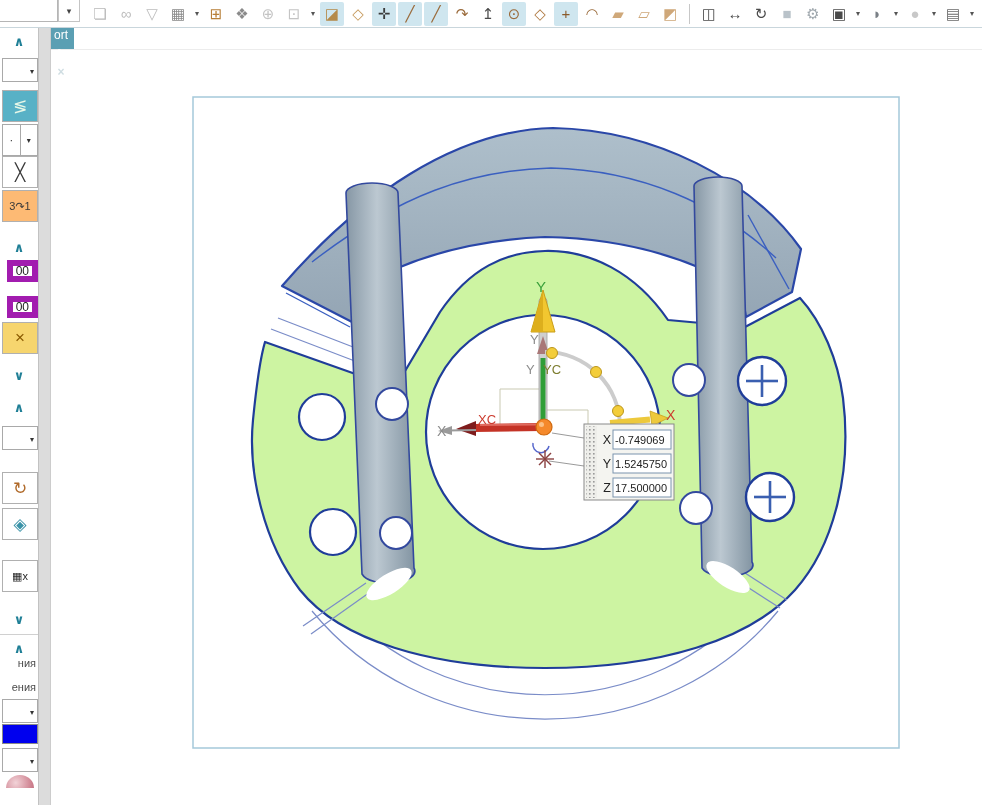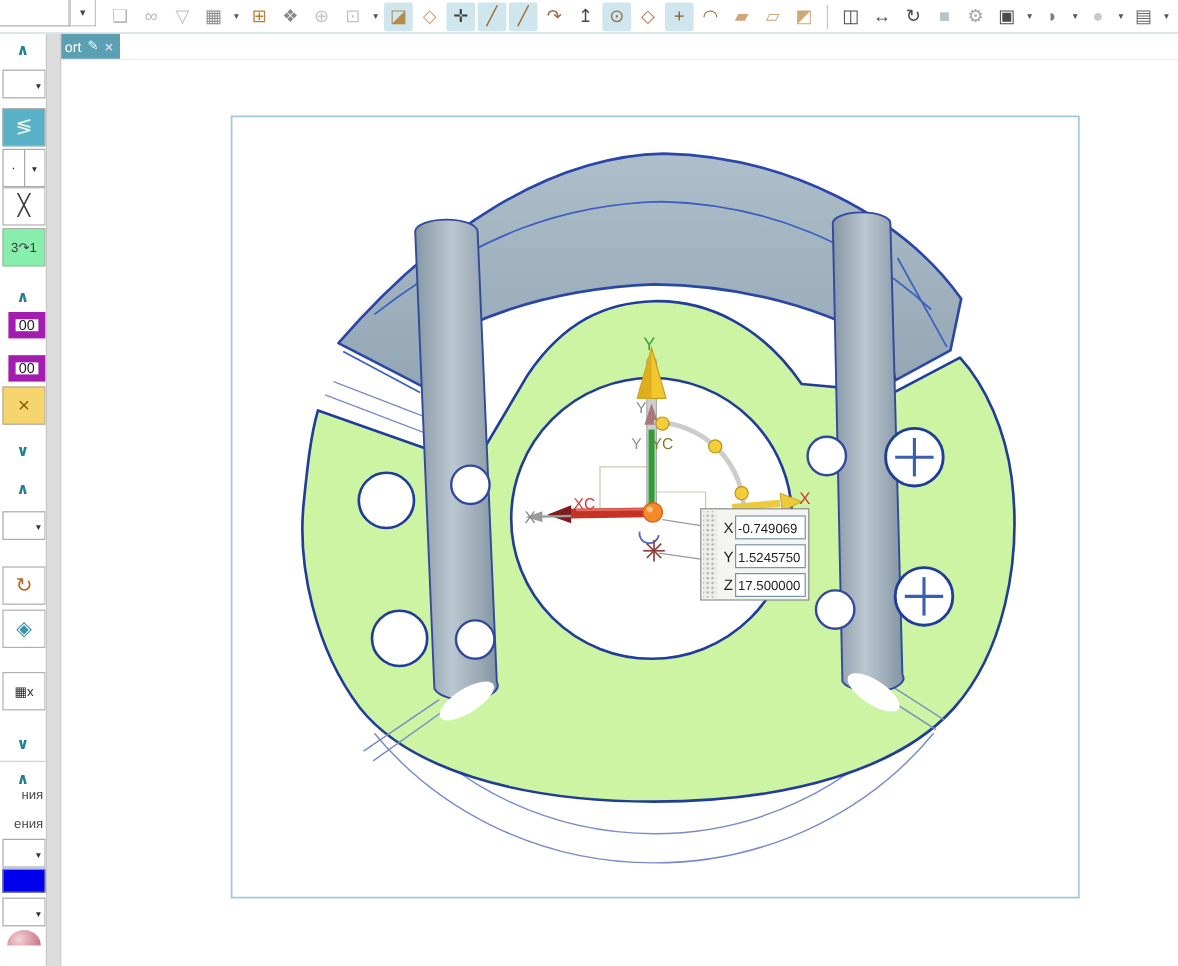--- a/index.html
+++ b/index.html
@@ -31,21 +31,21 @@
   }
   .tbi.active{background:#cfe6ef;}
   .tb-caret{width:10px;height:24px;display:flex;align-items:center;justify-content:center;
     font-size:8px;color:#555;flex:0 0 auto;}
   .tb-sep{width:1px;height:20px;background:#c7c7c7;margin:0 5px;flex:0 0 auto;}
   
   #tabrow{position:absolute;left:50px;top:28px;right:0;height:21px;background:#fff;z-index:15;
     border-bottom:1px solid #ececec;}
   #doc-tab{
     position:absolute;left:0;top:0;height:21px;padding:0 6px 0 4px;background:#5b9fb3;
-    color:#fff;display:flex;align-items:center;gap:5px;font-size:12px;
+    color:#fff;display:flex;align-items:center;gap:5px;font-size:12px;flex-direction:column;
   }
   #doc-tab .edit{font-size:11px;color:#fff;}
   #doc-tab .close{color:#cfdde2;font-size:12px;font-weight:bold;}
   
   #sidebar{
     position:absolute;left:0;top:28px;width:38px;height:777px;background:#ffffff;z-index:18;
     overflow:hidden;
   }
   #side-strip{
     position:absolute;left:38px;top:28px;width:11px;height:777px;background:#dcdcdc;
@@ -297,21 +297,21 @@
     <div class="sb-item sb-chevron" style="margin-top: 6px;">∧</div>
     <div class="sb-item sb-combo" style="margin-top: 8px;">
       <span class="ar">▾</span>
     </div>
     <div class="sb-item sb-icon" style="margin-top: 8px; color: rgb(232, 248, 232); background: rgb(88, 177, 198);">≶</div>
     <div class="sb-item sb-split" style="margin-top: 2px;">
       <span class="cell">·</span>
       <span class="cell">▾</span>
     </div>
     <div class="sb-item sb-icon" style="margin-top: 0px; color: rgb(58, 58, 58); background: rgb(255, 255, 255);">╳</div>
-    <div class="sb-item sb-icon" style="margin-top: 2px; color: rgb(58, 58, 58); background: #86efac; font-size: 11px;">3↷1</div>
+    <div class="sb-item sb-icon" style="margin-top: 2px; color: rgb(58, 58, 58); background: #fdba74; font-size: 11px;">3↷1</div>
     <div class="sb-item sb-chevron" style="margin-top: 18px;">∧</div>
     <div class="sb-item sb-input" style="margin-top: 4px;">00</div>
     <div class="sb-item sb-input" style="margin-top: 14px;">00</div>
     <div class="sb-item sb-icon" style="margin-top: 4px; color: rgb(138, 90, 0); background: rgb(246, 213, 110);">×</div>
     <div class="sb-item sb-chevron" style="margin-top: 14px;">∨</div>
     <div class="sb-item sb-chevron" style="margin-top: 16px;">∧</div>
     <div class="sb-item sb-combo" style="margin-top: 10px;">
       <span class="ar">▾</span>
     </div>
     <div class="sb-item sb-icon" style="margin-top: 22px; color: rgb(176, 106, 42); background: rgb(255, 255, 255);">↻</div>

